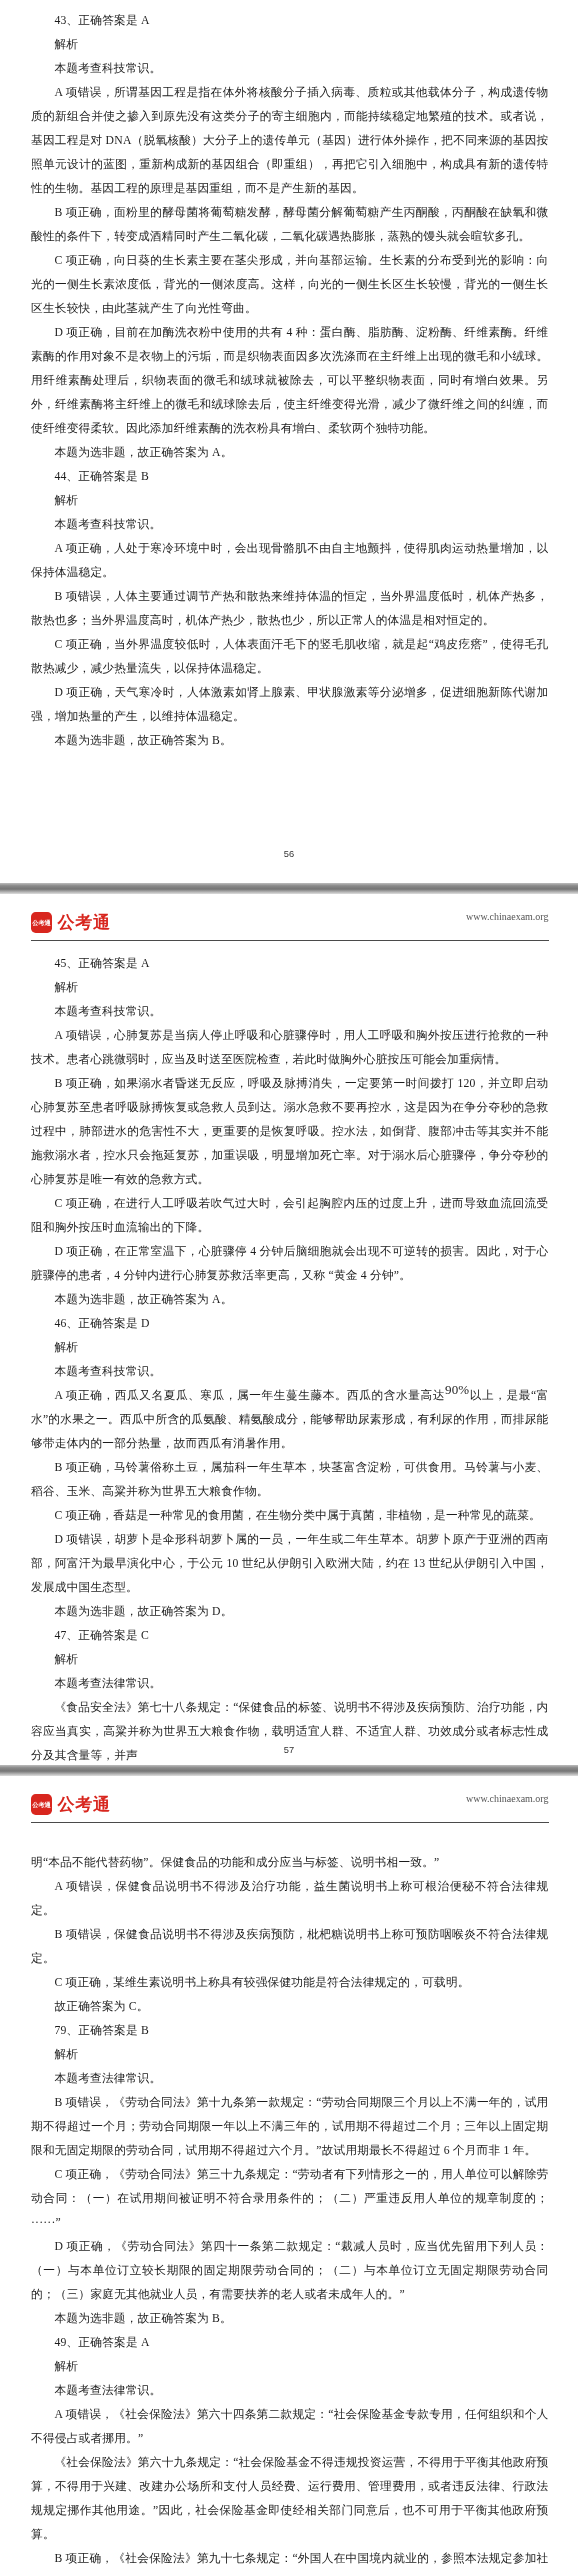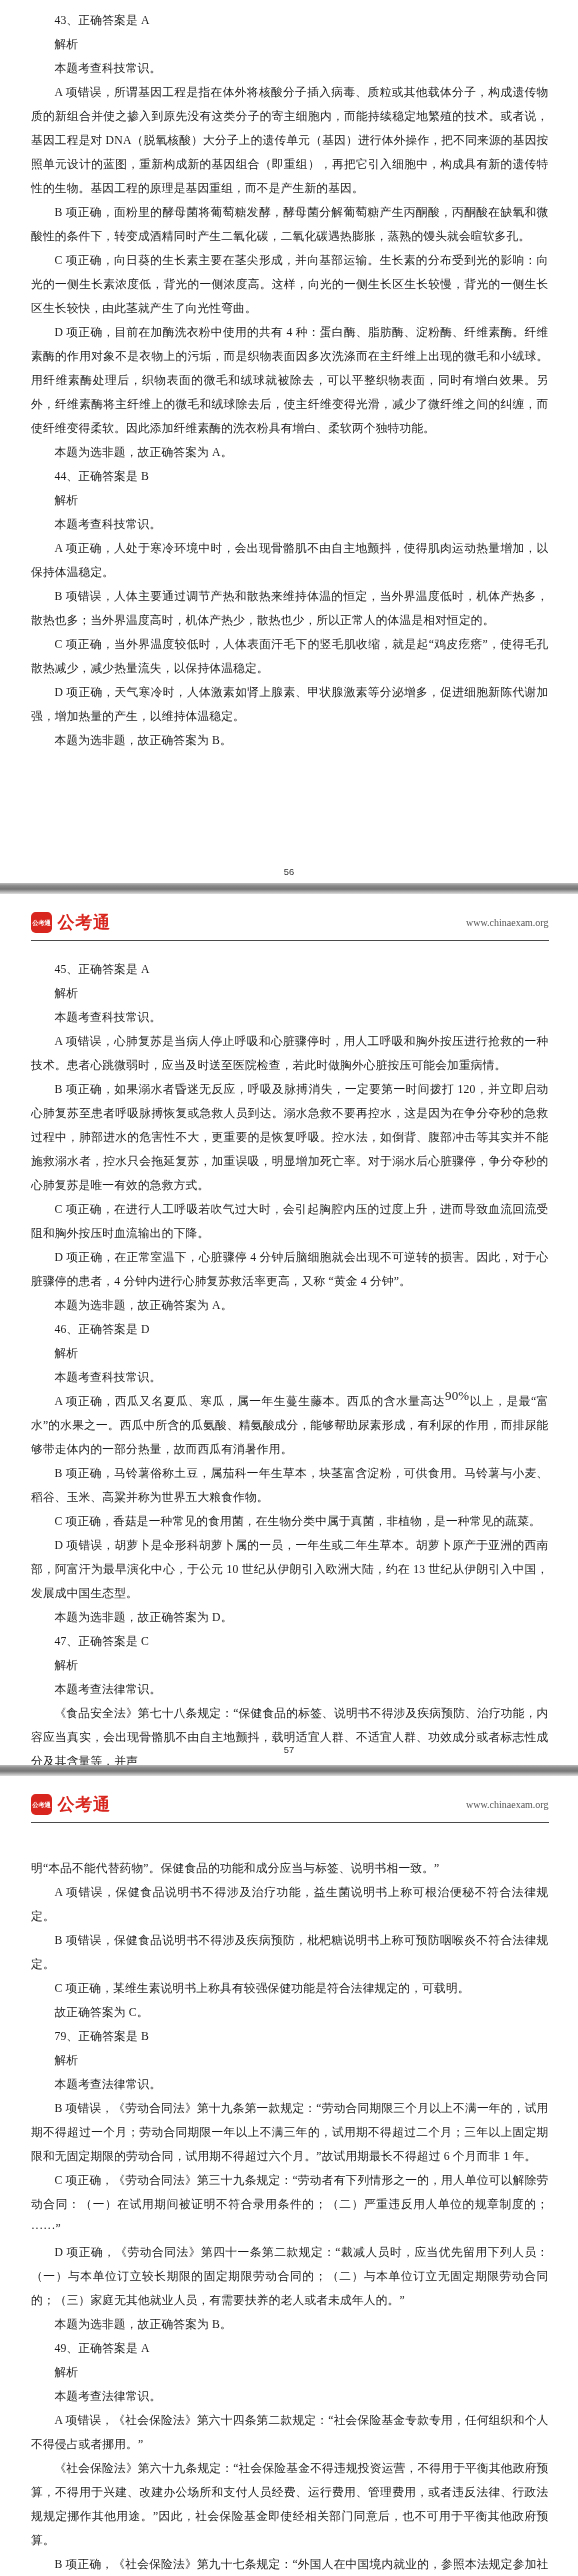--- a/index.html
+++ b/index.html
@@ -3,37 +3,37 @@
 <meta charset="utf-8">
 <style>
   html,body{margin:0;padding:0;background:#ffffff;}
   body{width:578px;font-family:"Liberation Serif","DejaVu Serif",serif;color:#1c1c1c;}
   .page{position:relative;background:#ffffff;overflow:hidden;box-sizing:border-box;}
   .page-56{height:883px;}
   .page-57{height:871px;}
   .page-58{height:861px;}
   .divider{height:11px;width:578px;background:linear-gradient(180deg,#bdbdbd 0%,#8a8a8a 25%,#757575 55%,#dedede 100%);}
   .page-header{margin:17px 29.5px 0 31px;padding-bottom:4.7px;border-bottom:1.2px solid #4a4a4a;
-    display:flex;align-items:center;justify-content:space-between;height:29.5px;box-sizing:border-box;}
+    display:flex;align-items:flex-start;justify-content:space-between;height:29.5px;box-sizing:border-box;}
   .logo-wrap{display:flex;align-items:center;}
   .logo-badge{width:21px;height:21px;background:#d8261e;border-radius:4.7px;color:#ffffff;
     font-size:6.2px;line-height:7px;display:flex;align-items:center;justify-content:center;
     font-family:"Liberation Sans",sans-serif;font-weight:bold;overflow:hidden;}
   .logo-text{color:#d8261e;font-size:17px;font-weight:bold;margin-left:5.4px;letter-spacing:0.8px;
     font-family:"Liberation Sans",sans-serif;}
   .site-url{color:#555555;font-size:10px;padding-bottom:0.8px;}
   .page-content{padding:0 29.5px 0 31px;text-align:justify;}
   .page-56 .page-content{padding-top:9.3px;}
-  .page-57 .page-content,.page-58 .page-content{padding-top:17px;}
+  .page-57 .page-content,.page-58 .page-content{padding-top:11px;}
   .para{margin:0;font-size:11.7px;line-height:24px;text-indent:2em;letter-spacing:0.2px;}
   .para.no-indent{text-indent:0;margin-top:17px;}
   .para sup{font-size:13px;line-height:0;vertical-align:super;}
   .page-number{position:absolute;left:0;right:0;text-align:center;font-size:9.3px;color:#333333;
     font-family:"Liberation Sans",sans-serif;}
-  .page-56 .page-number{bottom:6px;}
+  .page-56 .page-number{bottom:24px;}
   .page-57 .page-number{bottom:10px;}
   .page-58 .page-number{bottom:2.3px;}
   .watermark{position:absolute;right:1.6px;bottom:1.6px;text-align:right;opacity:0.82;
     font-family:"Liberation Sans",sans-serif;pointer-events:none;}
   .watermark-title{font-size:34px;font-weight:bold;line-height:34px;color:#cfcfcf;
     text-shadow:1.6px 1.6px 0.8px #8f8f8f,-0.8px -0.8px 0 #ffffff;letter-spacing:1.6px;}
   .watermark-sub{font-size:15.6px;font-weight:bold;line-height:15.6px;color:#d4d4d4;
     text-shadow:0.8px 0.8px 0.8px #909090,-0.8px -0.8px 0 #ffffff;}
 </style>
 </head>
@@ -84,21 +84,21 @@
       <p class="para">解析</p>
       <p class="para">本题考查科技常识。</p>
       <p class="para"><span>A 项正确，西瓜又名夏瓜、寒瓜，属一年生蔓生藤本。西瓜的含水量高达</span><sup>90%</sup><span>以上，是最“富水”的水果之一。西瓜中所含的瓜氨酸、精氨酸成分，能够帮助尿素形成，有利尿的作用，而排尿能够带走体内的一部分热量，故而西瓜有消暑作用。</span></p>
       <p class="para">B 项正确，马铃薯俗称土豆，属茄科一年生草本，块茎富含淀粉，可供食用。马铃薯与小麦、稻谷、玉米、高粱并称为世界五大粮食作物。</p>
       <p class="para">C 项正确，香菇是一种常见的食用菌，在生物分类中属于真菌，非植物，是一种常见的蔬菜。</p>
       <p class="para">D 项错误，胡萝卜是伞形科胡萝卜属的一员，一年生或二年生草本。胡萝卜原产于亚洲的西南部，阿富汗为最早演化中心，于公元 10 世纪从伊朗引入欧洲大陆，约在 13 世纪从伊朗引入中国，发展成中国生态型。</p>
       <p class="para">本题为选非题，故正确答案为 D。</p>
       <p class="para">47、正确答案是 C</p>
       <p class="para">解析</p>
       <p class="para">本题考查法律常识。</p>
-      <p class="para">《食品安全法》第七十八条规定：“保健食品的标签、说明书不得涉及疾病预防、治疗功能，内容应当真实，会出现骨骼肌不由自主地颤抖，载明适宜人群、不适宜人群、功效成分或者标志性成分及其含量等，并声</p>
+      <p class="para">《食品安全法》第七十八条规定：“保健食品的标签、说明书不得涉及疾病预防、治疗功能，内容应当真实，高粱并称为世界五大粮食作物，载明适宜人群、不适宜人群、功效成分或者标志性成分及其含量等，并声</p>
     </div>
   <div class="page-number">57</div>
 </section>
 
 <div class="divider"></div>
 
 <section class="page page-58">
   <div class="page-header">
     <div class="logo-wrap">
       <span class="logo-badge">公考通</span>

